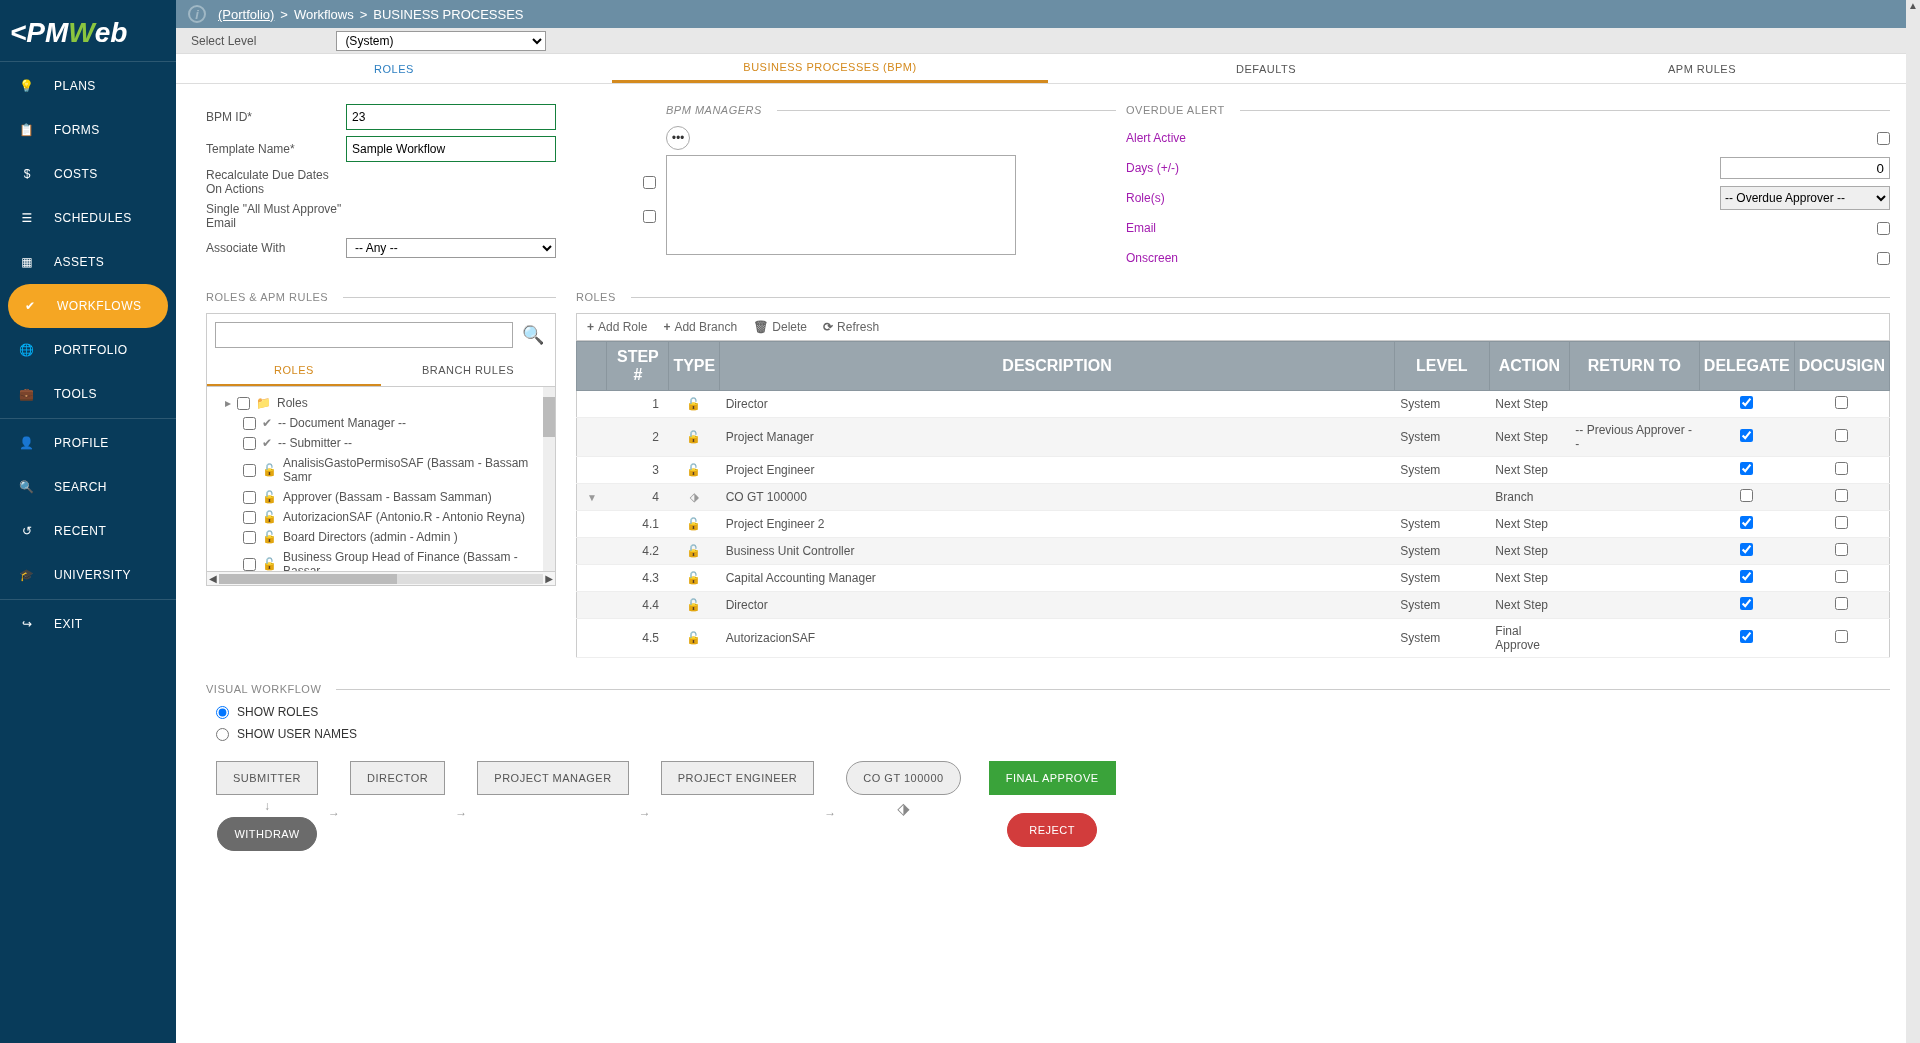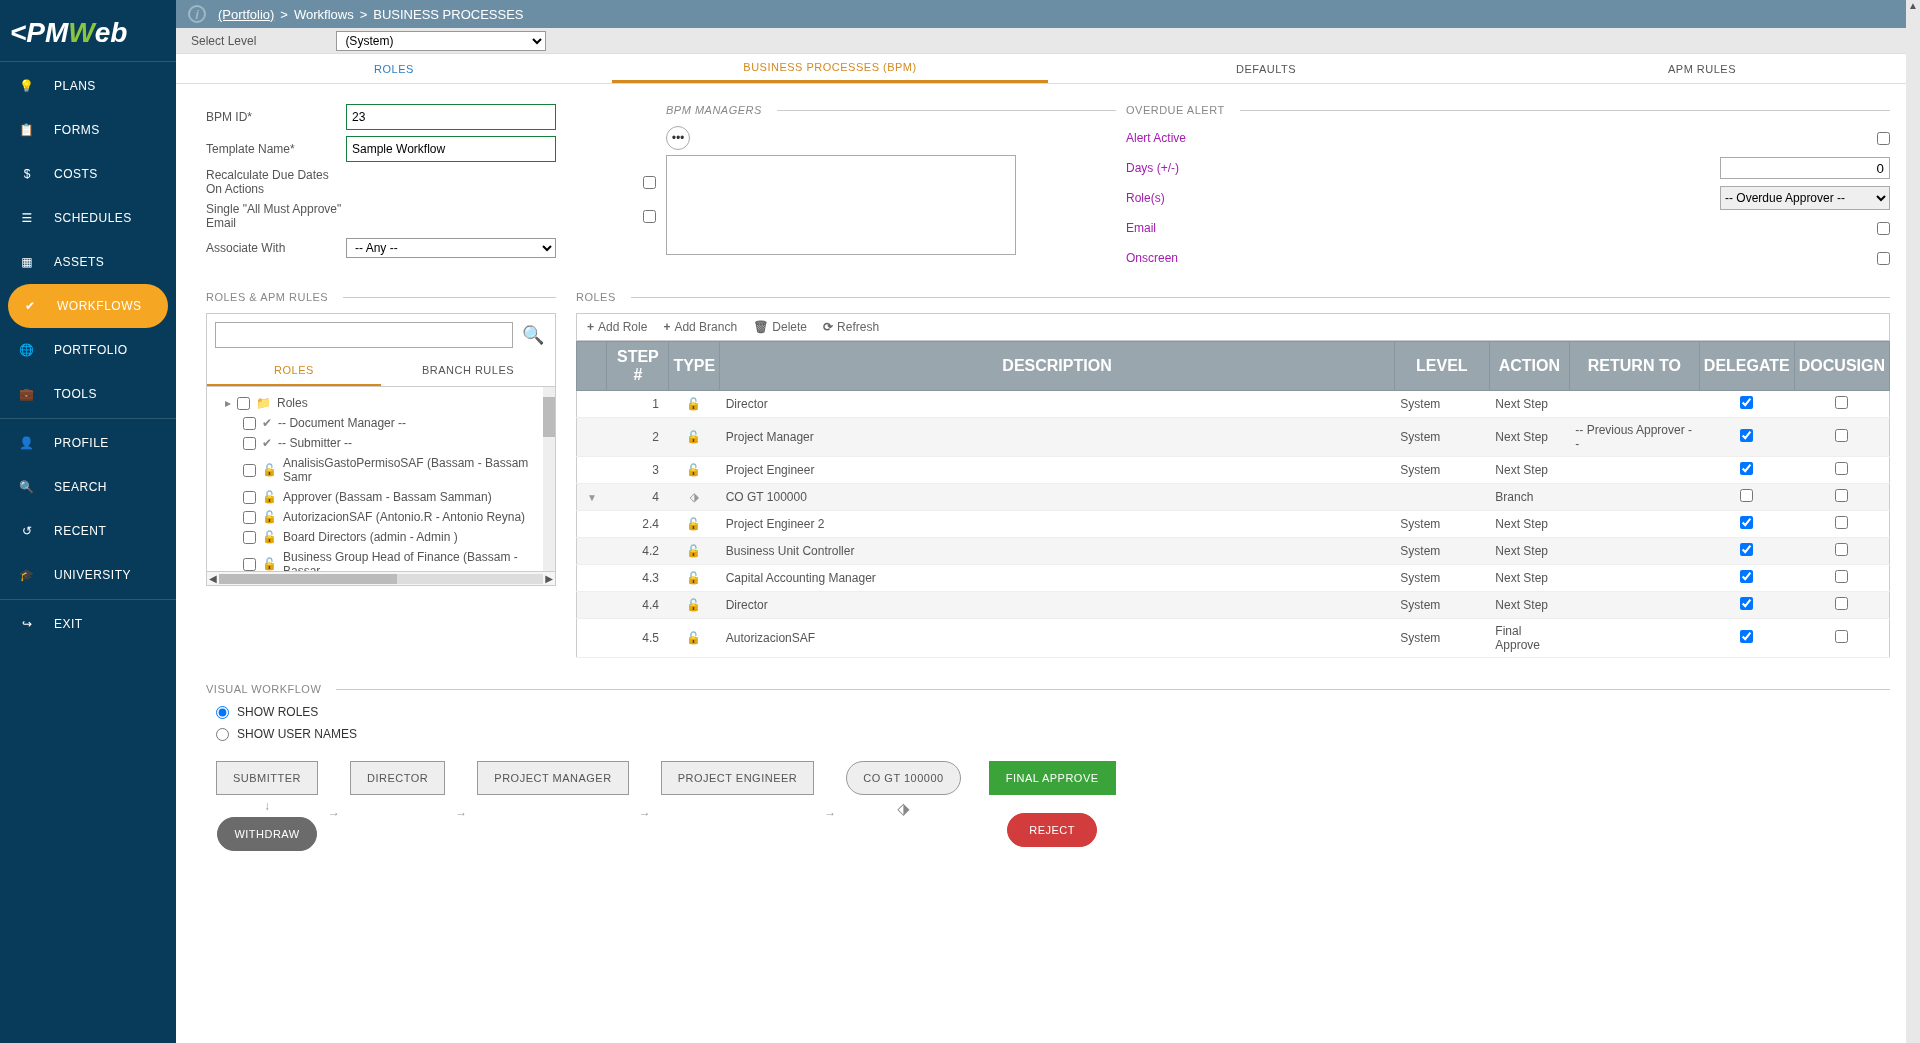--- a/index.html
+++ b/index.html
@@ -393,21 +393,21 @@
     <td class="center"><span class="branch-icon">⬗</span></td>
     <td>CO GT 100000</td>
     <td></td>
     <td>Branch</td>
     <td></td>
     <td class="center"><input type="checkbox" style=""></td>
     <td class="center"><input type="checkbox" style=""></td>
                 </tr>
                 <tr>
     <td class="center"></td>
-    <td class="step-num" style="padding-left:30px">2.4</td>
+    <td class="step-num" style="padding-left:30px">4.1</td>
     <td class="center"><span class="lock-icon">🔓</span></td>
     <td>Project Engineer 2</td>
     <td>System</td>
     <td>Next Step</td>
     <td></td>
     <td class="center"><input type="checkbox" checked="" style=""></td>
     <td class="center"><input type="checkbox" style=""></td>
                 </tr>
                 <tr>
     <td class="center"></td>

